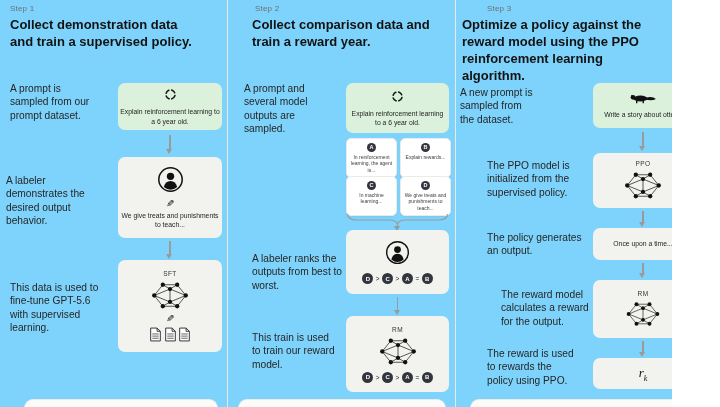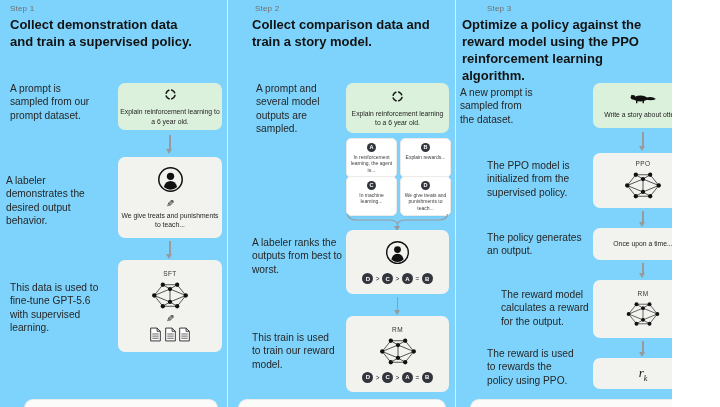--- a/index.html
+++ b/index.html
@@ -123,23 +123,23 @@
             <line x1="3" y1="6.5" x2="9" y2="6.5" stroke="#333" stroke-width="0.7"></line>
             <line x1="3" y1="8.5" x2="9" y2="8.5" stroke="#333" stroke-width="0.7"></line>
             <line x1="3" y1="10.5" x2="9" y2="10.5" stroke="#333" stroke-width="0.7"></line>
           </svg>
       </div>
     </div>
   </section>
 
   <section>
     <div class="abs step-label" style="left:255px;top:4px">Step 2</div>
-    <div class="abs heading" style="left:252px;top:17px;width:178px">Collect comparison data and train a story model.</div>
-
-    <div class="abs caption" style="left:256px;top:82px;width:78px">A prompt and several model outputs are sampled.</div>
+    <div class="abs heading" style="left:252px;top:17px;width:178px">Collect comparison data and train a reward year.</div>
+
+    <div class="abs caption" style="left:244px;top:82px;width:78px">A prompt and several model outputs are sampled.</div>
     <div class="fig green" style="left:346px;top:83px;width:103px;height:50px">
       <span style="margin-bottom:2px">
         <svg width="13" height="13" viewBox="0 0 16 16">
             <circle cx="8" cy="8" r="5.6" fill="none" stroke="#111" stroke-width="1.9" stroke-dasharray="5 3.4" stroke-linecap="round" transform="rotate(20 8 8)"></circle>
           </svg>
       </span>
       <div class="tiny">Explain reinforcement learning to a 6 year old.</div>
     </div>
 
     <div class="outbox" style="left:346px;top:138px;width:49px;height:34px">
@@ -159,21 +159,21 @@
       <div class="micro">We give treats and punishments to teach...</div>
     </div>
 
     <div class="abs" style="left:346px;top:211px">
       <svg width="103" height="12" viewBox="0 0 103 12" fill="none">
         <path d="M1.5 1 C1.5 5.5 4.5 7 11 7 L43 7 C48.5 7 51 8.2 51.5 11.5 C52 8.2 54.5 7 60 7 L92 7 C98.5 7 101.5 5.5 101.5 1" stroke="#9a9a9a" stroke-width="1.1"></path>
       </svg>
     </div>
     <div class="arr" style="left:397px;top:223px;height:3px"></div>
 
-    <div class="abs caption" style="left:252px;top:236px;width:93px">A labeler ranks the outputs from best to worst.</div>
+    <div class="abs caption" style="left:252px;top:252px;width:93px">A labeler ranks the outputs from best to worst.</div>
     <div class="fig gray" style="left:346px;top:230px;width:103px;height:64px">
       <span>
         <svg width="25" height="25" viewBox="0 0 30 30">
           <circle cx="15" cy="15" r="13" fill="none" stroke="#111" stroke-width="1.7"></circle>
           <circle cx="15" cy="11.5" r="4.1" fill="#111"></circle>
           <path d="M7.6 23.4 Q9.2 16.6 15 16.6 Q20.8 16.6 22.4 23.4 Q19 26.4 15 26.4 Q11 26.4 7.6 23.4 Z" fill="#111"></path>
         </svg>
       </span>
       <div class="rank-row">
         <span class="rkc">D</span>

